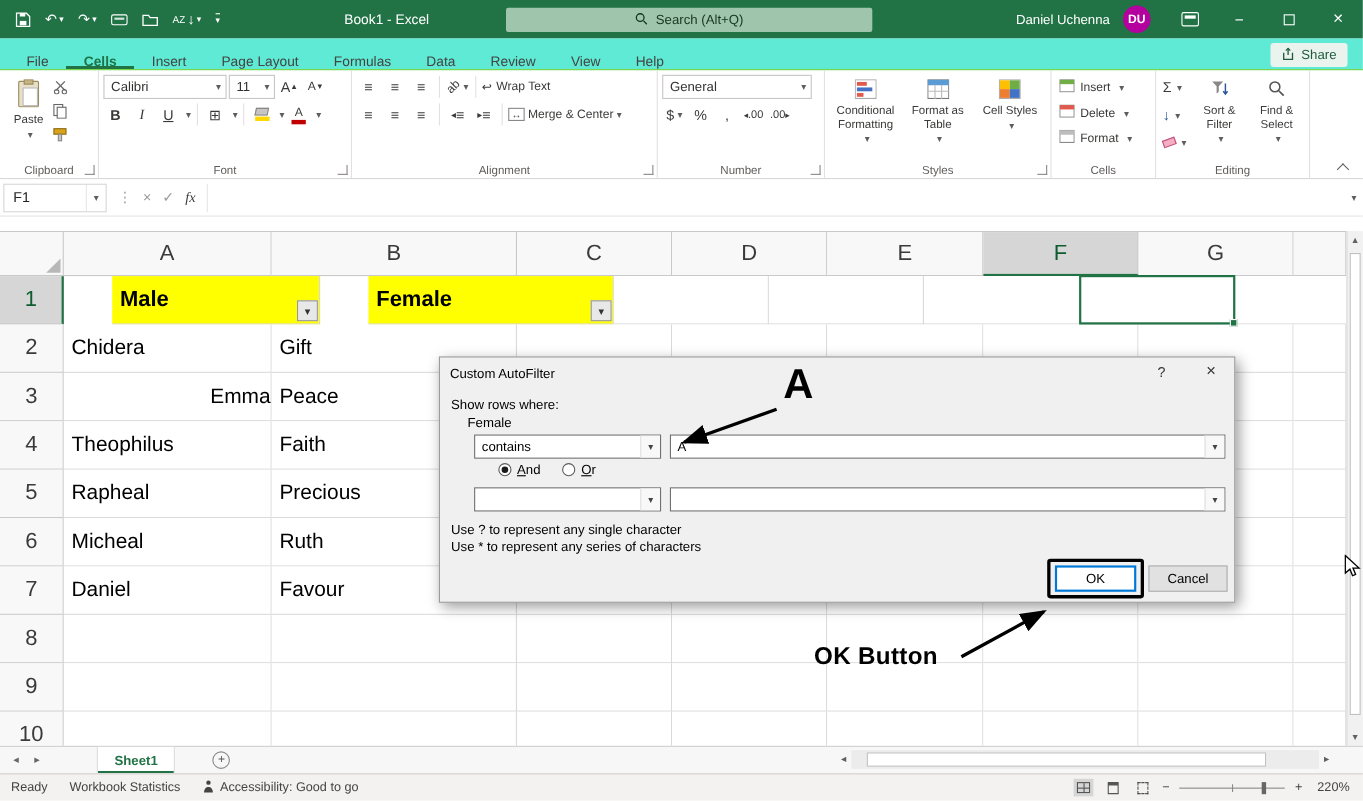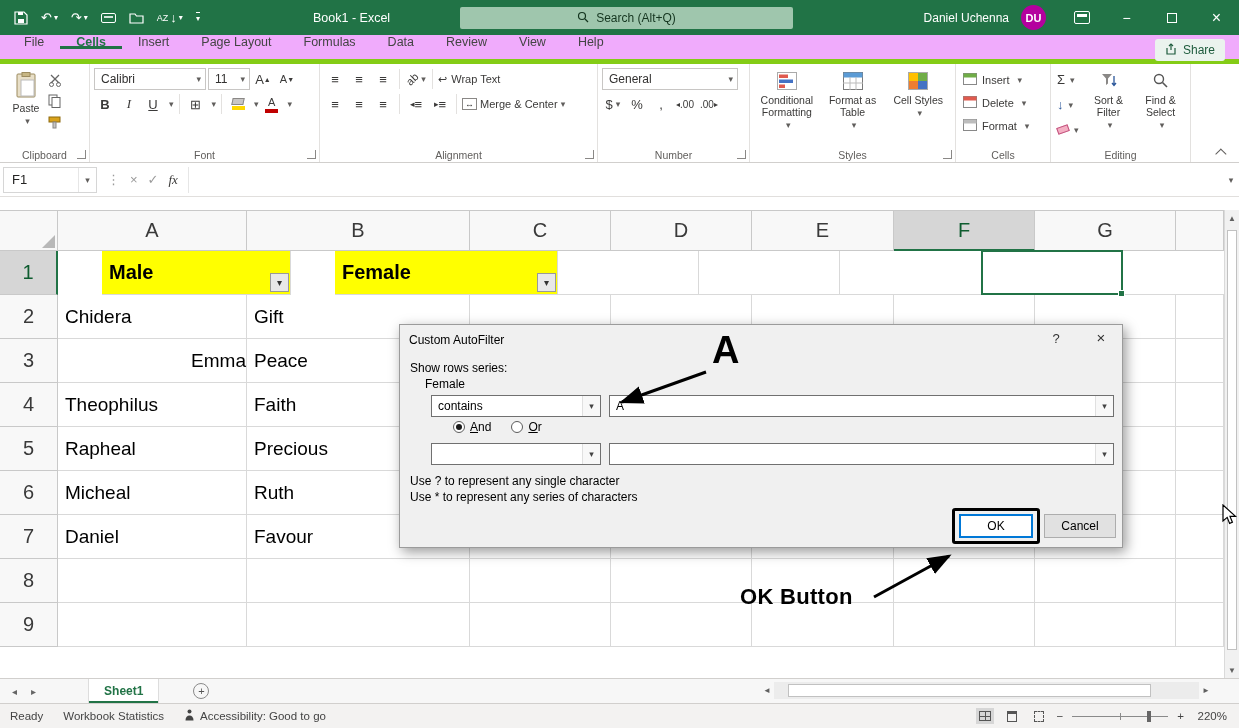--- a/index.html
+++ b/index.html
@@ -17,21 +17,21 @@
   .searchbox { position:absolute; left:460px; top:7px; width:333px; height:22px; background:#9FC6AD; border-radius:2px; display:flex; align-items:center; justify-content:center; gap:7px; color:#14351F; font-size:12px; }
   .tb-right { position:absolute; right:0; top:0; height:35px; display:flex; align-items:center; }
   .username { font-size:12px; margin-right:12px; }
   .avatar { width:25px; height:25px; border-radius:50%; background:#B4009E; color:#fff; font-size:11px; font-weight:700; display:flex; align-items:center; justify-content:center; margin-right:28px; }
   .ribopts { width:16px; height:13px; border:1px solid #fff; border-radius:2px; margin-right:14px; position:relative; }
   .ribopts::after { content:""; position:absolute; left:2px; top:2px; right:2px; height:3px; background:#fff; }
   .winbtn { width:45px; height:35px; display:flex; align-items:center; justify-content:center; font-size:14px; color:#fff; }
   .maxbox { width:10px; height:10px; border:1px solid #fff; }
 
   
-  .tabrow { position:absolute; top:35px; left:0; right:0; height:29px; background:#f0abfc; border-bottom:5px solid #84cc16; display:flex; align-items:flex-start; padding-left:8px; }
+  .tabrow { position:absolute; top:35px; left:0; right:0; height:29px; background:#5eead4; border-bottom:1px solid #84cc16; display:flex; align-items:flex-end; padding-left:8px; }
   .tab { padding:0 16px; font-size:12.5px; color:#444; display:flex; align-items:center; }
   .tab.active { color:#217346; font-weight:700; box-shadow: inset 0 -3px 0 #217346; }
   .sharebtn { position:absolute; right:14px; top:39px; height:22px; display:flex; align-items:center; gap:6px; background:#EBF3EE; border-radius:3px; padding:0 10px; font-size:12px; color:#1E5B3C; }
 
   
   .ribbon { position:absolute; top:64px; left:0; right:0; height:99px; background:#fff; border-bottom:1px solid #D1CFCD; display:flex; }
   .rgroup { position:relative; border-right:1px solid #E3E1DF; padding:4px 4px 16px 4px; flex:none; }
   .rlabel { position:absolute; bottom:1px; left:0; right:0; text-align:center; font-size:10.5px; color:#605E5C; }
   .launch { position:absolute; right:3px; bottom:3px; width:9px; height:9px; border-right:1.5px solid #8A8886; border-bottom:1.5px solid #8A8886; }
   .bigbtn { display:flex; flex-direction:column; align-items:center; gap:2px; font-size:10.5px; line-height:1.15; color:#3B3A39; text-align:center; padding-top:4px; }
@@ -651,20 +651,31 @@
         <div class="g-rowhdr">9</div>
         <div class="g-cell" style="width: 189px;"></div>
         <div class="g-cell" style="width: 223px;"></div>
         <div class="g-cell" style="width: 141px;"></div>
         <div class="g-cell" style="width: 141px;"></div>
         <div class="g-cell" style="width: 142px;"></div>
         <div class="g-cell" style="width: 141px;"></div>
         <div class="g-cell" style="width: 141px;"></div>
         <div class="g-cell" style="width: 48px;"></div>
       </div>
+      <div class="g-row">
+        <div class="g-rowhdr">10</div>
+        <div class="g-cell" style="width: 189px;"></div>
+        <div class="g-cell" style="width: 223px;"></div>
+        <div class="g-cell" style="width: 141px;"></div>
+        <div class="g-cell" style="width: 141px;"></div>
+        <div class="g-cell" style="width: 142px;"></div>
+        <div class="g-cell" style="width: 141px;"></div>
+        <div class="g-cell" style="width: 141px;"></div>
+        <div class="g-cell" style="width: 48px;"></div>
+      </div>
     </div>
 
   <div class="vscroll">
     <span class="vs-btn">▲</span>
     <div class="vs-track">
         <div class="vs-thumb"></div>
       </div>
     <span class="vs-btn">▼</span>
   </div>
 
@@ -715,21 +726,21 @@
         </span>
       <span>+</span>
       <span class="zoompct">220%</span>
     </div>
   </div>
 
   <div class="dialog">
     <span class="dlg-title">Custom AutoFilter</span>
     <span class="dlg-help">?</span>
     <span class="dlg-close">×</span>
-    <span class="dlg-showrows">Show rows series:</span>
+    <span class="dlg-showrows">Show rows where:</span>
     <span class="dlg-col">Female</span>
 
     <div class="dcombo op1">
       <span>contains</span>
       <span class="dd2">▾</span>
     </div>
     <div class="dcombo val1">
       <span>A</span>
       <span class="dd2">▾</span>
     </div>

